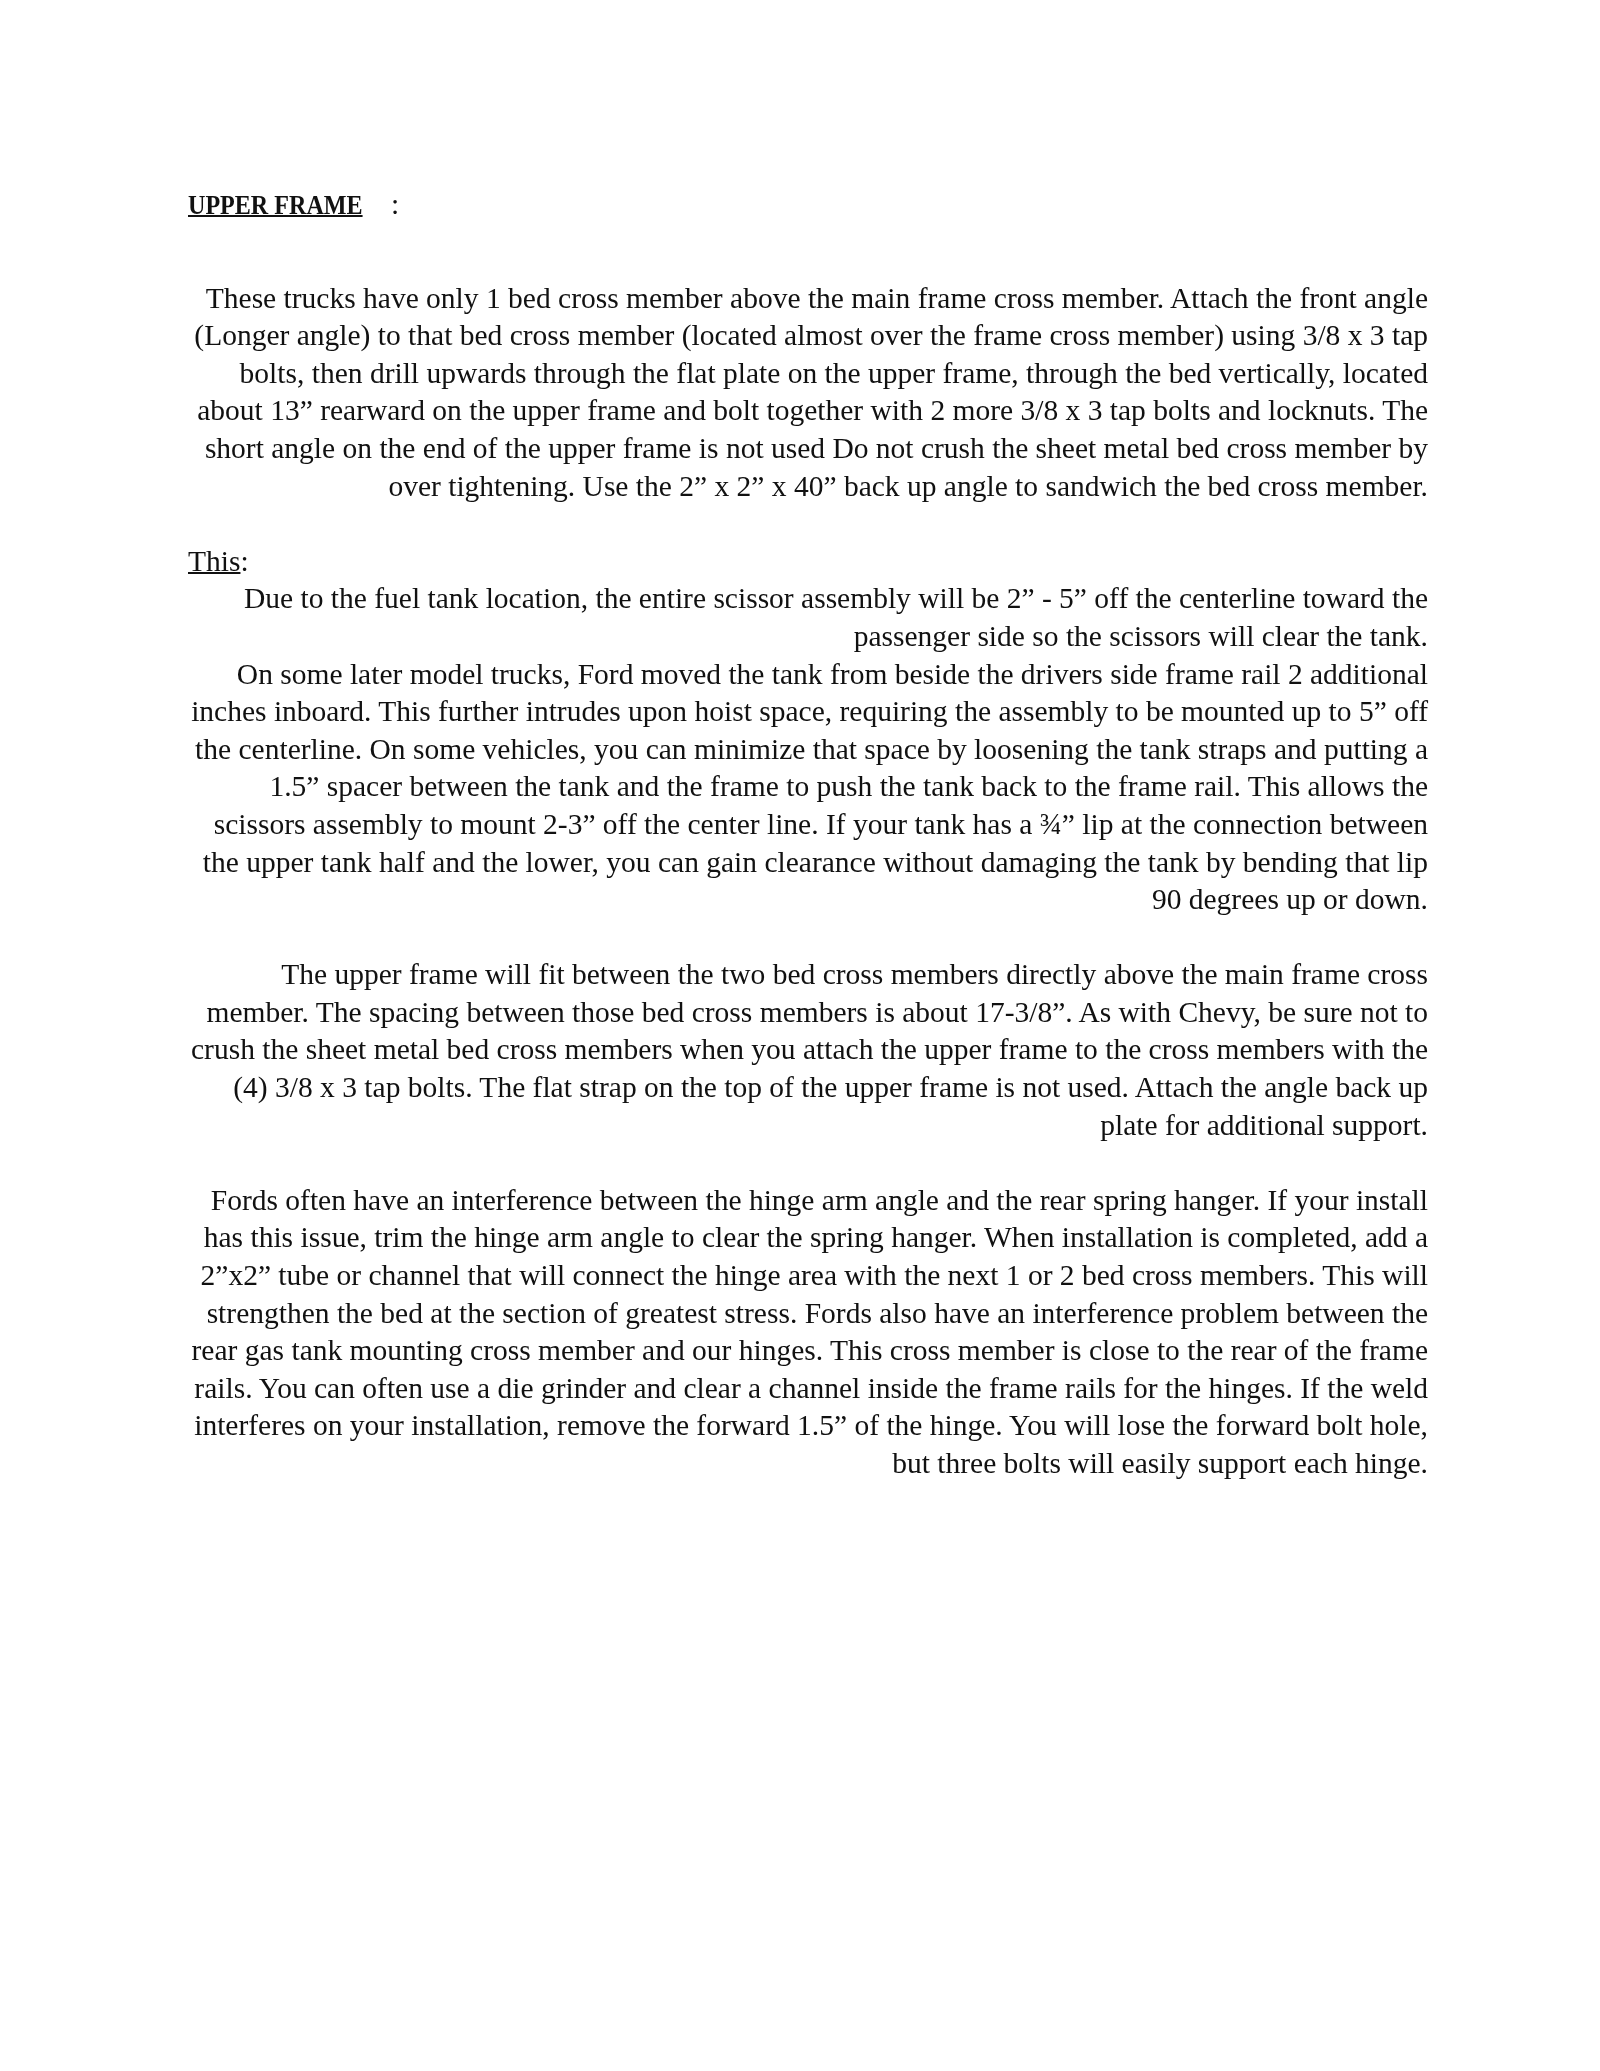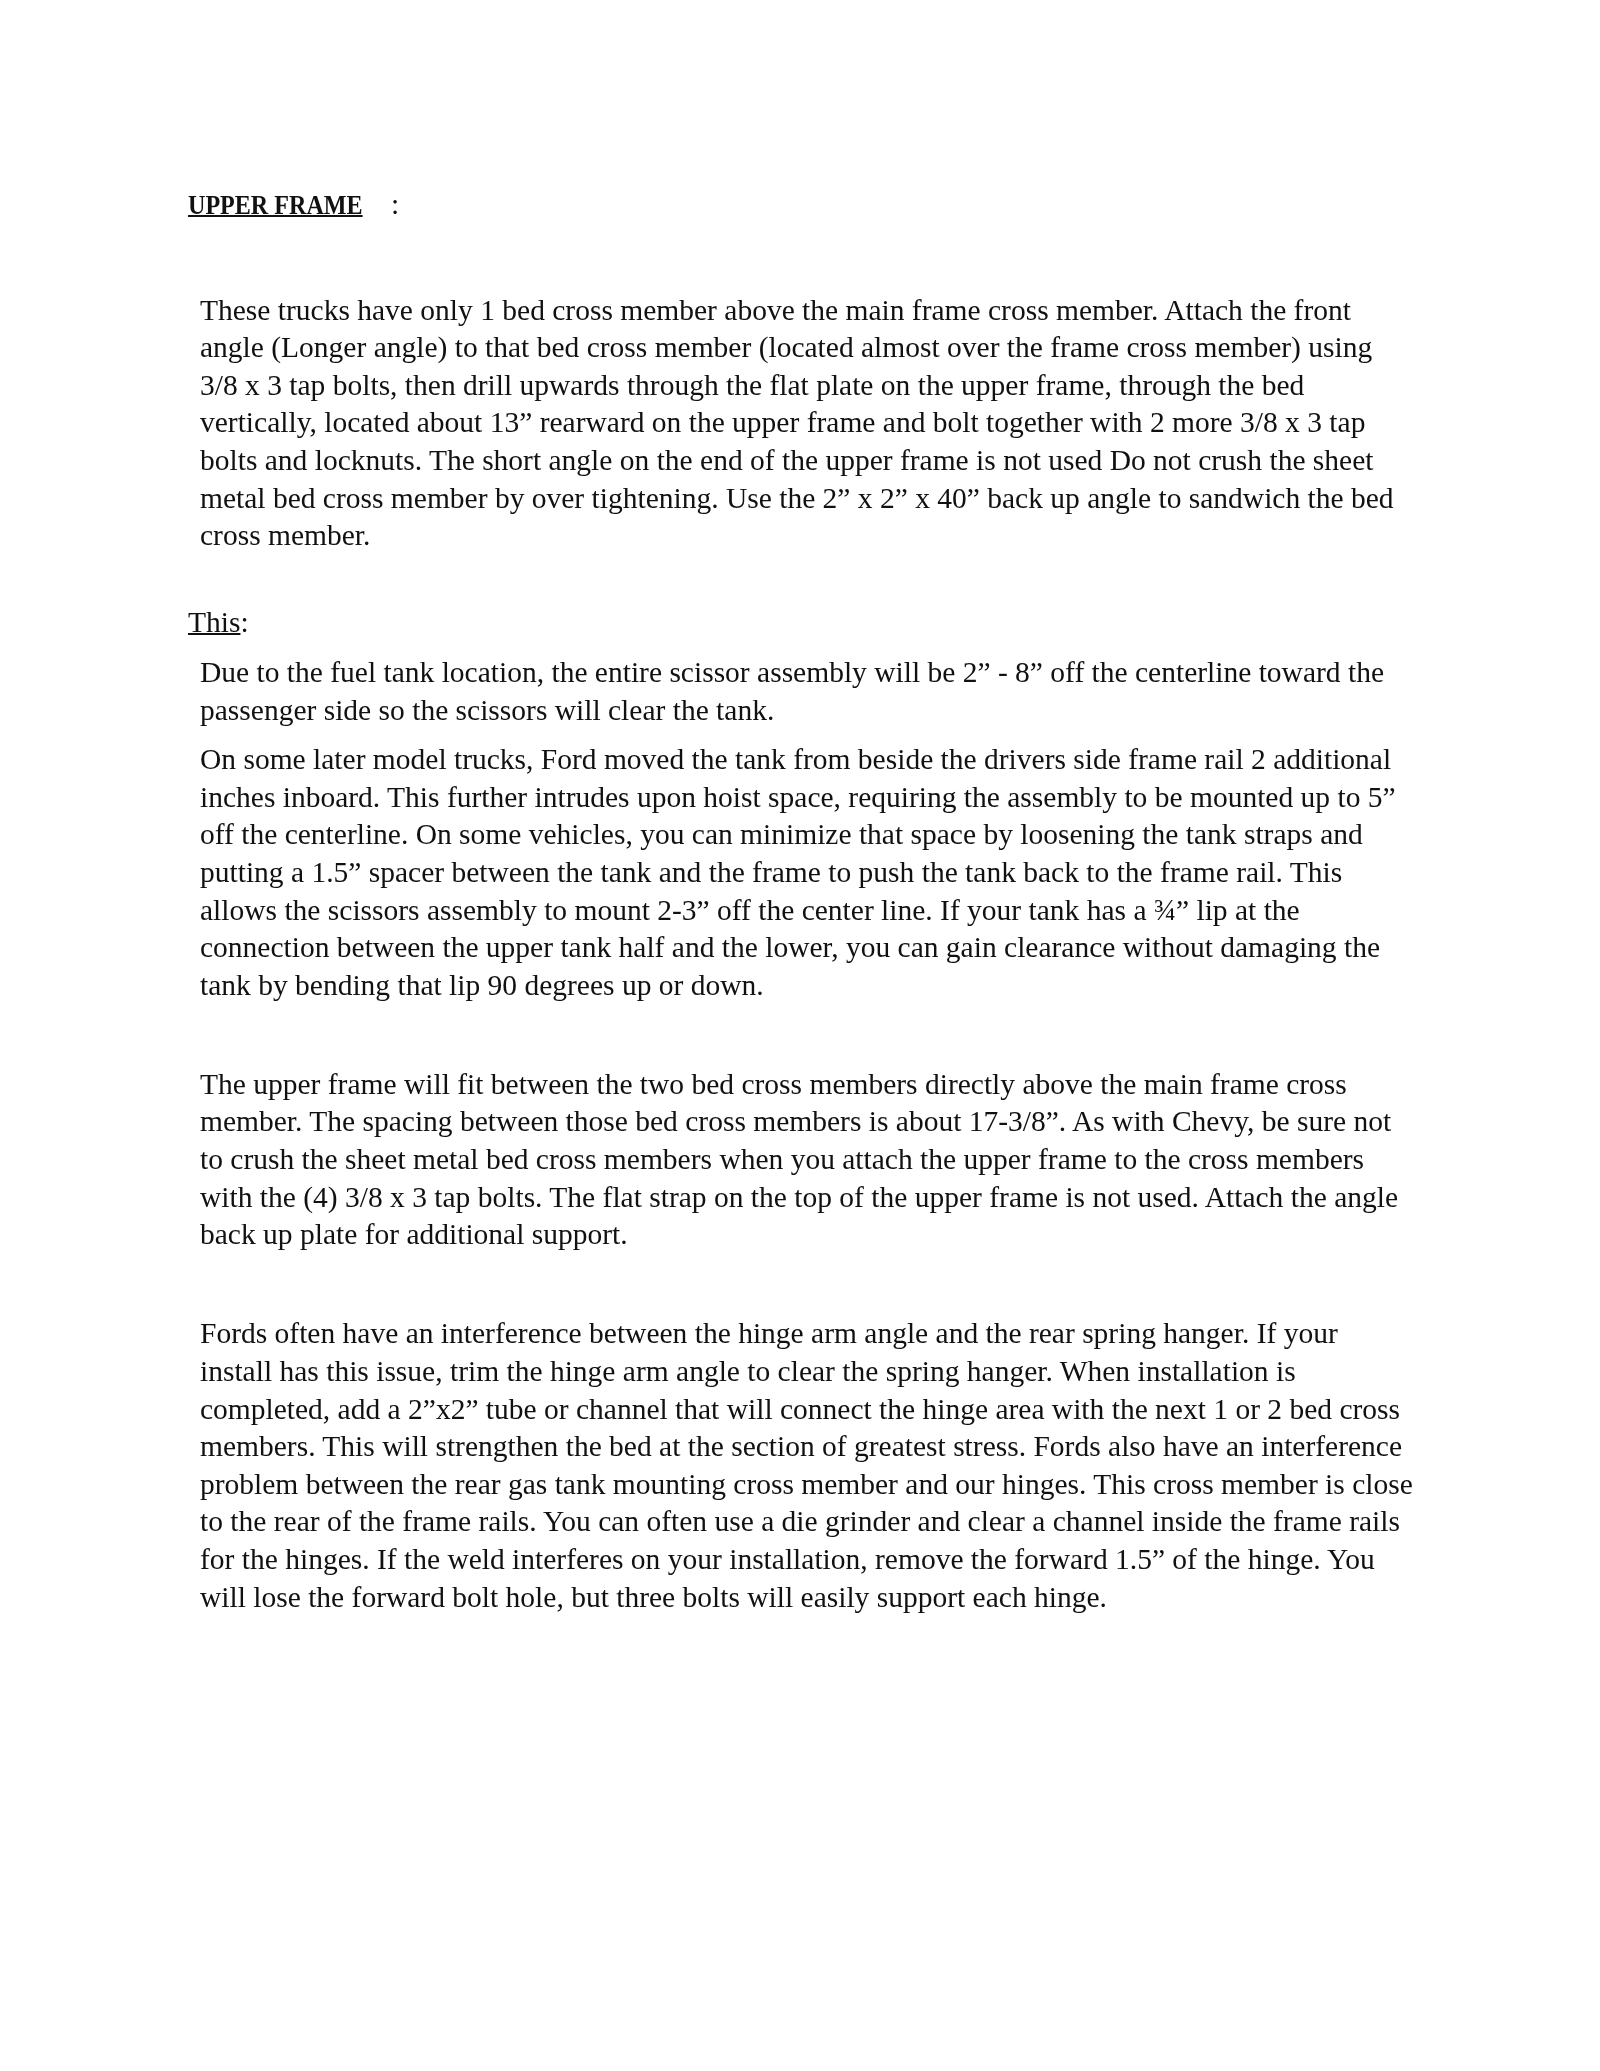--- a/index.html
+++ b/index.html
@@ -7,39 +7,39 @@
   .page {
     position: absolute; left: 188px; top: 186px; width: 1240px;
     font-family: Liberation Serif, serif; font-size: 29.5px; line-height: 37.6px;
     color: #111111;
   }
   .title { font-weight: bold; font-size: 28px; transform: scaleX(0.86); transform-origin: left; display: inline-block; }
   .title u { text-decoration: underline; text-decoration-thickness: 2px; }
   .spacer { height: 56px; }
   .gap { height: 37.6px; }
   .sub u { text-decoration-thickness: 1.5px; }
-  p { margin: 12px; }
+  p { margin: 0; text-align: right; }
 </style>
 </head>
 <body>
 
 <div class="page">
   <div>
     <span class="title"><u>UPPER FRAME</u></span><span>:</span>
   </div>
   <div class="spacer"></div>
 
   <p>These trucks have only 1 bed cross member above the main frame cross member. Attach the front angle (Longer angle) to that bed cross member (located almost over the frame cross member) using 3/8 x 3 tap bolts, then drill upwards through the flat plate on the upper frame, through the bed vertically, located about 13” rearward on the upper frame and bolt together with 2 more 3/8 x 3 tap bolts and locknuts. The short angle on the end of the upper frame is not used Do not crush the sheet metal bed cross member by over tightening. Use the 2” x 2” x 40” back up angle to sandwich the bed cross member.</p>
 
   <div class="gap"></div>
 
   <div class="sub">
     <u>This</u><span>:</span>
   </div>
-  <p>Due to the fuel tank location, the entire scissor assembly will be 2” - 8” off the centerline toward the passenger side so the scissors will clear the tank.</p>
+  <p>Due to the fuel tank location, the entire scissor assembly will be 2” - 5” off the centerline toward the passenger side so the scissors will clear the tank.</p>
   <p>On some later model trucks, Ford moved the tank from beside the drivers side frame rail 2 additional inches inboard. This further intrudes upon hoist space, requiring the assembly to be mounted up to 5” off the centerline. On some vehicles, you can minimize that space by loosening the tank straps and putting a 1.5” spacer between the tank and the frame to push the tank back to the frame rail. This allows the scissors assembly to mount 2-3” off the center line. If your tank has a ¾” lip at the connection between the upper tank half and the lower, you can gain clearance without damaging the tank by bending that lip 90 degrees up or down.</p>
 
   <div class="gap"></div>
   <p>The upper frame will fit between the two bed cross members directly above the main frame cross member. The spacing between those bed cross members is about 17-3/8”. As with Chevy, be sure not to crush the sheet metal bed cross members when you attach the upper frame to the cross members with the (4) 3/8 x 3 tap bolts. The flat strap on the top of the upper frame is not used. Attach the angle back up plate for additional support.</p>
 
   <div class="gap"></div>
   <p>Fords often have an interference between the hinge arm angle and the rear spring hanger. If your install has this issue, trim the hinge arm angle to clear the spring hanger. When installation is completed, add a 2”x2” tube or channel that will connect the hinge area with the next 1 or 2 bed cross members. This will strengthen the bed at the section of greatest stress. Fords also have an interference problem between the rear gas tank mounting cross member and our hinges. This cross member is close to the rear of the frame rails. You can often use a die grinder and clear a channel inside the frame rails for the hinges. If the weld interferes on your installation, remove the forward 1.5” of the hinge. You will lose the forward bolt hole, but three bolts will easily support each hinge.</p>
 </div>
 
 </body></html>

